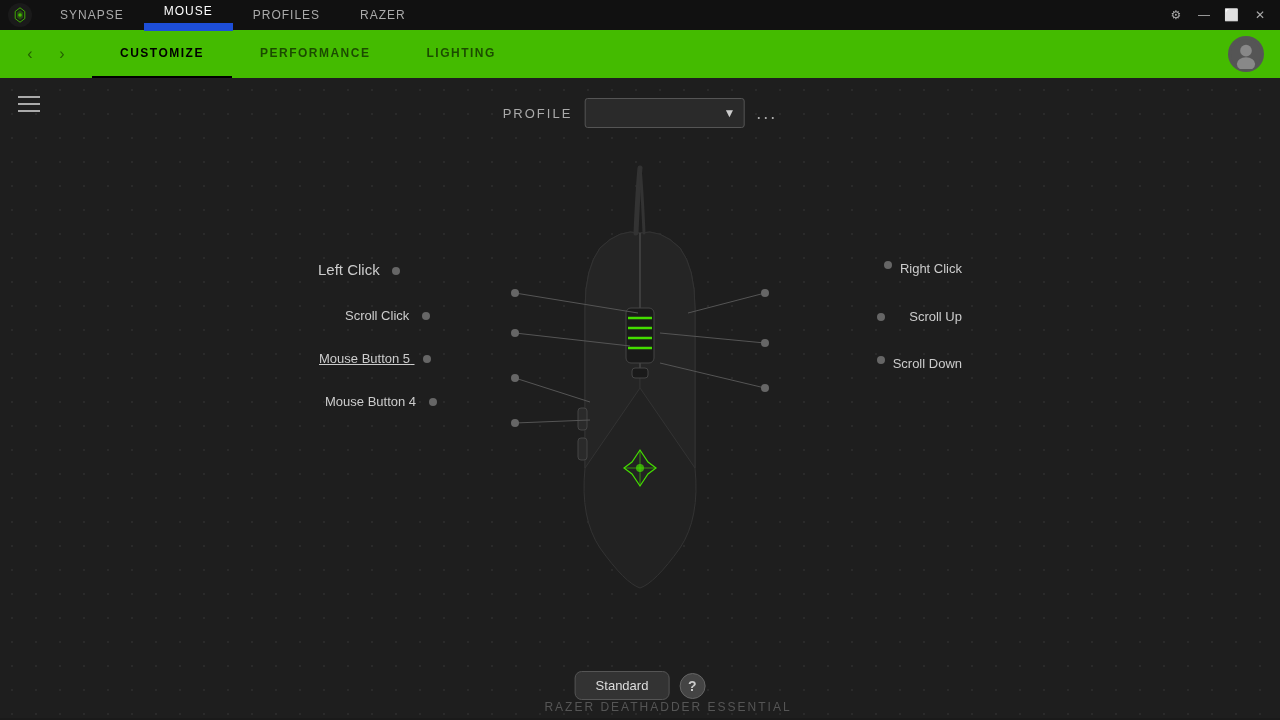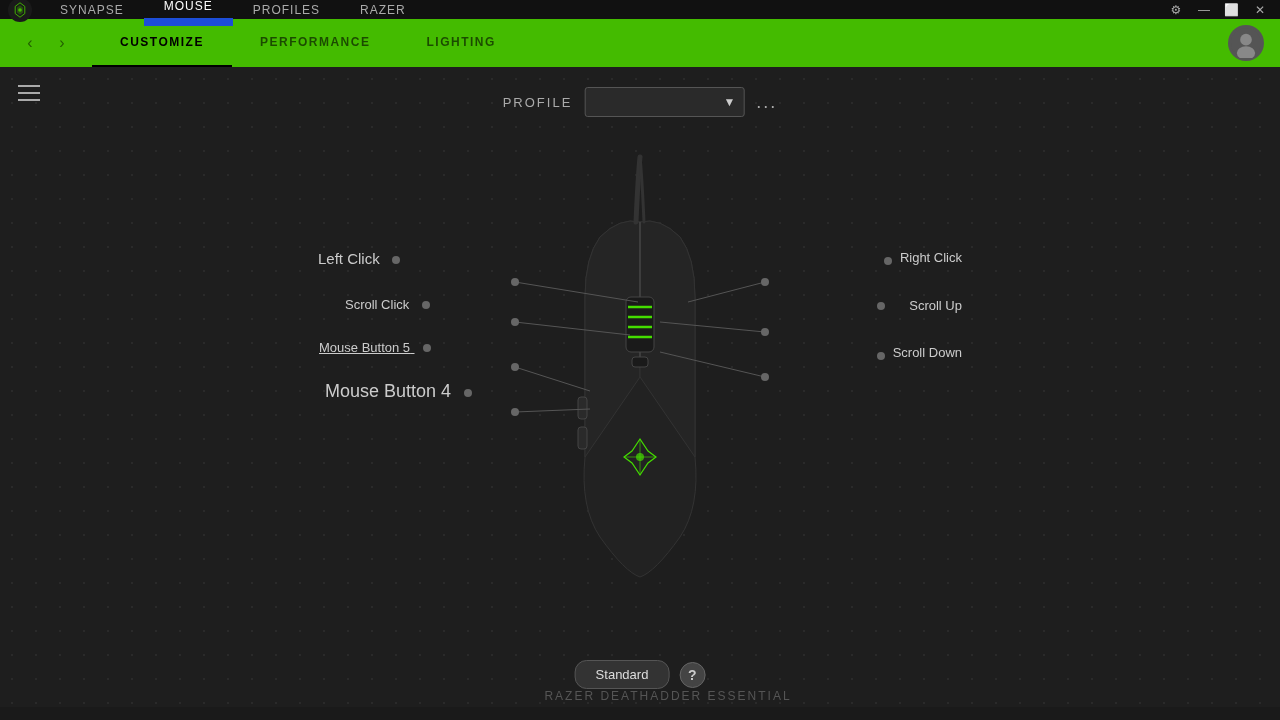--- a/index.html
+++ b/index.html
@@ -9,21 +9,21 @@
       overflow: hidden;
       background: #1a1a1a;
       font-family: 'Arial', sans-serif;
       color: #ccc;
       user-select: none;
     }
 
     
     #title-bar {
       width: 100%;
-      height: 19px;
+      height: 30px;
       background: #111;
       display: flex;
       align-items: center;
       justify-content: space-between;
       padding: 0 8px;
     }
     #title-bar-left {
       display: flex;
       align-items: center;
       gap: 8px;
@@ -209,21 +209,21 @@
       left: 50%;
       transform: translateX(-50%);
       display: flex;
       align-items: center;
       gap: 10px;
     }
     #standard-btn {
       padding: 6px 20px;
       background: #333;
       border: 1px solid #555;
-      border-radius: 12px;
+      border-radius: 7px;
       color: #ddd;
       font-size: 13px;
       cursor: pointer;
     }
     #help-btn {
       width: 26px;
       height: 26px;
       border-radius: 50%;
       background: #444;
       border: 1px solid #666;
@@ -374,33 +374,33 @@
     </div>
     <div style="position:absolute; top:148px; left:55px;">
       <span style="font-size:13px; color:#ccc;">Scroll Click</span>
       <span style="display:inline-block;width:8px;height:8px;border-radius:50%;background:#666;vertical-align:middle;margin-left:8px;"></span>
     </div>
     <div style="position:absolute; top:191px; left:29px;text-decoration:underline;">
       <span style="font-size:13px; color:#ccc;">Mouse Button 5</span>
       <span style="display:inline-block;width:8px;height:8px;border-radius:50%;background:#666;vertical-align:middle;margin-left:8px;"></span>
     </div>
     <div style="position:absolute; top:234px; left:35px;">
-      <span style="font-size:18px; color:#ccc;">Mouse Button 4</span>
+      <span style="font-size:13px; color:#ccc;">Mouse Button 4</span>
       <span style="display:inline-block;width:8px;height:8px;border-radius:50%;background:#666;vertical-align:middle;margin-left:8px;"></span>
     </div>
 
-    <div style="position:absolute; top:103px; right:28px; display:flex; align-items:flex-end; gap:8px;">
+    <div style="position:absolute; top:103px; right:28px; display:flex; align-items:flex-start; gap:8px;">
       <span style="display:inline-block;width:8px;height:8px;border-radius:50%;background:#666;vertical-align:middle;"></span>
       <span style="font-size:13px; color:#ccc;">Right Click</span>
     </div>
     <div style="position:absolute; top:151px; right:28px; display:flex; align-items:center; gap:24px;">
       <span style="display:inline-block;width:8px;height:8px;border-radius:50%;background:#666;vertical-align:middle;"></span>
       <span style="font-size:13px; color:#ccc;">Scroll Up</span>
     </div>
-    <div style="position:absolute; top:198px; right:28px; display:flex; align-items:flex-end; gap:8px;">
+    <div style="position:absolute; top:198px; right:28px; display:flex; align-items:flex-start; gap:8px;">
       <span style="display:inline-block;width:8px;height:8px;border-radius:50%;background:#666;vertical-align:middle;"></span>
       <span style="font-size:13px; color:#ccc;">Scroll Down</span>
     </div>
 
   </div>
 
   <div id="bottom-bar">
     <div id="standard-btn">Standard</div>
     <div id="help-btn">?</div>
   </div>

